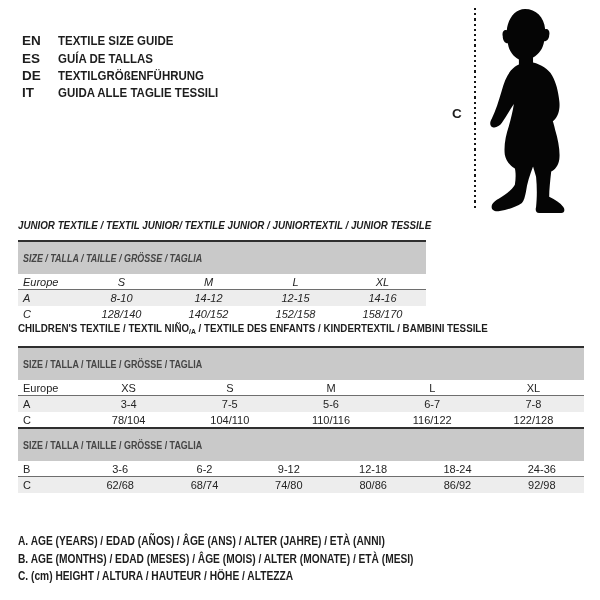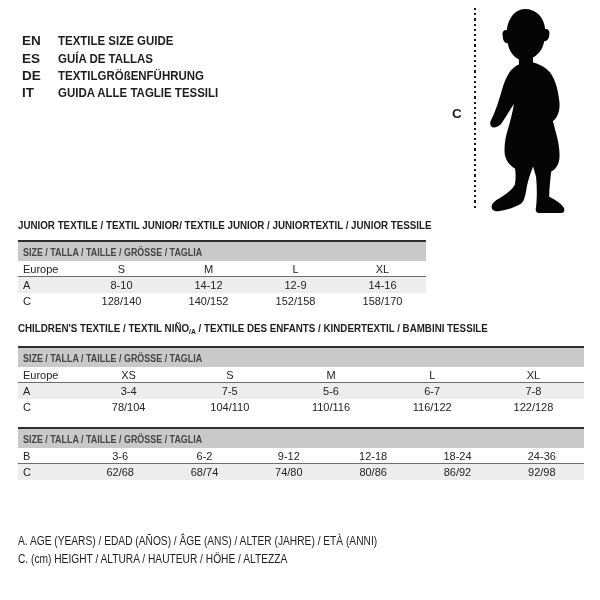--- a/index.html
+++ b/index.html
@@ -33,42 +33,42 @@
   .figure{position:absolute;left:450px;top:6px;width:140px;height:210px;}
   .measure-line{
     position:absolute;left:24px;top:2px;width:2px;height:201px;
     background:repeating-linear-gradient(to bottom,#151515 0 2.2px,transparent 2.2px 5.2px);
   }
   .measure-label{position:absolute;left:2px;top:100px;font-weight:700;font-size:13.5px;}
   .baby-svg{position:absolute;left:28px;top:1px;}
 
   
   .sec{position:absolute;left:18px;}
-  .sec-junior{top:217px;}
+  .sec-junior{top:217px;font-style:italic;}
   .sec-children{top:320px;}
   .sec-babies{top:421px;}
   .sec-title{margin-bottom:6px;}
   .title-line{font-weight:700;font-size:11.5px;line-height:17px;}
   .title-sub{font-size:8px;font-weight:700;vertical-align:-2px;}
 
   .tbl{border-top:2px solid var(--border-dark);}
   .tbl-junior{width:408px;}
   .tbl-children{width:566px;}
   .tbl-babies{width:566px;}
-  .band{height:19px;background:var(--band-gray);display:flex;align-items:center;padding-left:5px;}
+  .band{height:32px;background:var(--band-gray);display:flex;align-items:center;padding-left:5px;}
   .band-text{font-weight:700;font-size:10.5px;color:var(--band-text);}
   .trow{display:flex;height:16px;align-items:center;font-size:11px;color:#242424;}
   .trow.shade{background:var(--stripe-gray);}
   .trow.rule{border-bottom:1px solid var(--rule-gray);}
   .cell{flex:1 1 0;text-align:center;}
   .cell.c0{flex:0 0 60px;text-align:left;padding-left:5px;}
 
   
   .notes{position:absolute;left:18px;top:533px;}
-  .note-line{font-weight:400;font-size:12px;line-height:17.5px;}
+  .note-line{font-weight:700;font-size:12px;line-height:17.5px;}
 </style>
 </head>
 <body>
 
 <div class="page">
 
   <header class="lang-block">
       <div class="lang-row">
         <span class="lang-code">EN</span>
         <span class="cond">TEXTILE SIZE GUIDE</span>
@@ -151,21 +151,21 @@
           <span class="cell c0">Europe</span>
           <span class="cell">S</span>
           <span class="cell">M</span>
           <span class="cell">L</span>
           <span class="cell">XL</span>
         </div>
         <div class="trow shade">
           <span class="cell c0">A</span>
           <span class="cell">8-10</span>
           <span class="cell">14-12</span>
-          <span class="cell">12-9</span>
+          <span class="cell">12-15</span>
           <span class="cell">14-16</span>
         </div>
         <div class="trow">
           <span class="cell c0">C</span>
           <span class="cell">128/140</span>
           <span class="cell">140/152</span>
           <span class="cell">152/158</span>
           <span class="cell">158/170</span>
         </div>
       </div>
@@ -227,16 +227,17 @@
           <span class="cell">74/80</span>
           <span class="cell">80/86</span>
           <span class="cell">86/92</span>
           <span class="cell">92/98</span>
         </div>
       </div>
     </section>
 
   <footer class="notes">
       <div class="note-line"><span class="cond">A. AGE (YEARS) / EDAD (AÑOS) / ÂGE (ANS) / ALTER (JAHRE) / ETÀ (ANNI)</span></div>
+      <div class="note-line"><span class="cond">B. AGE (MONTHS) / EDAD (MESES) / ÂGE (MOIS) / ALTER (MONATE) / ETÀ (MESI)</span></div>
       <div class="note-line"><span class="cond">C. (cm) HEIGHT / ALTURA / HAUTEUR / HÖHE / ALTEZZA</span></div>
     </footer>
 
 </div>
 
 </body></html>

